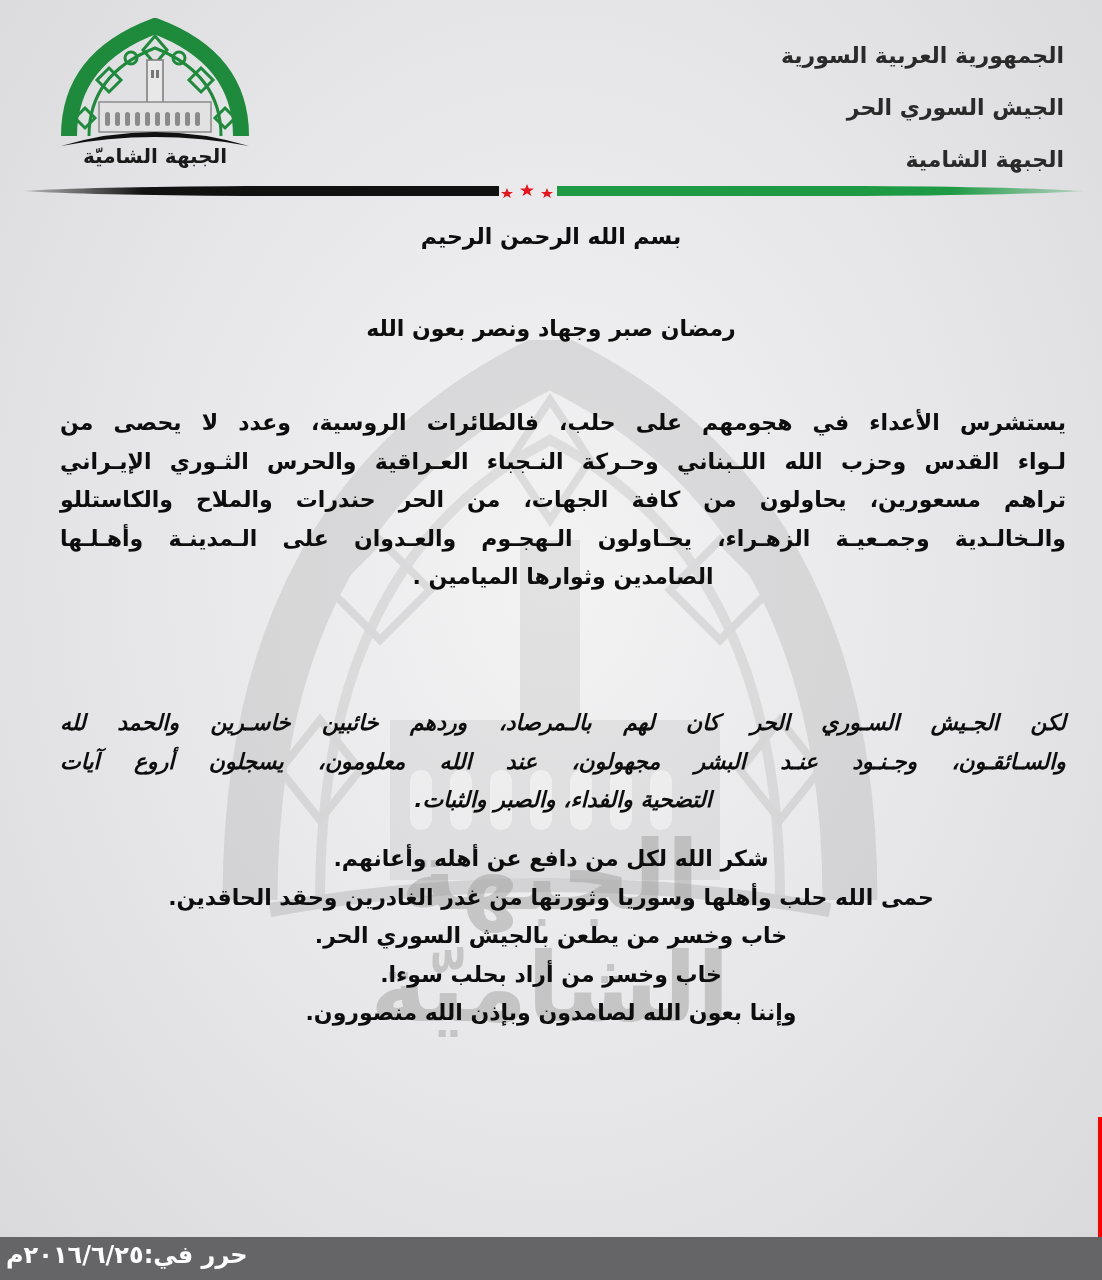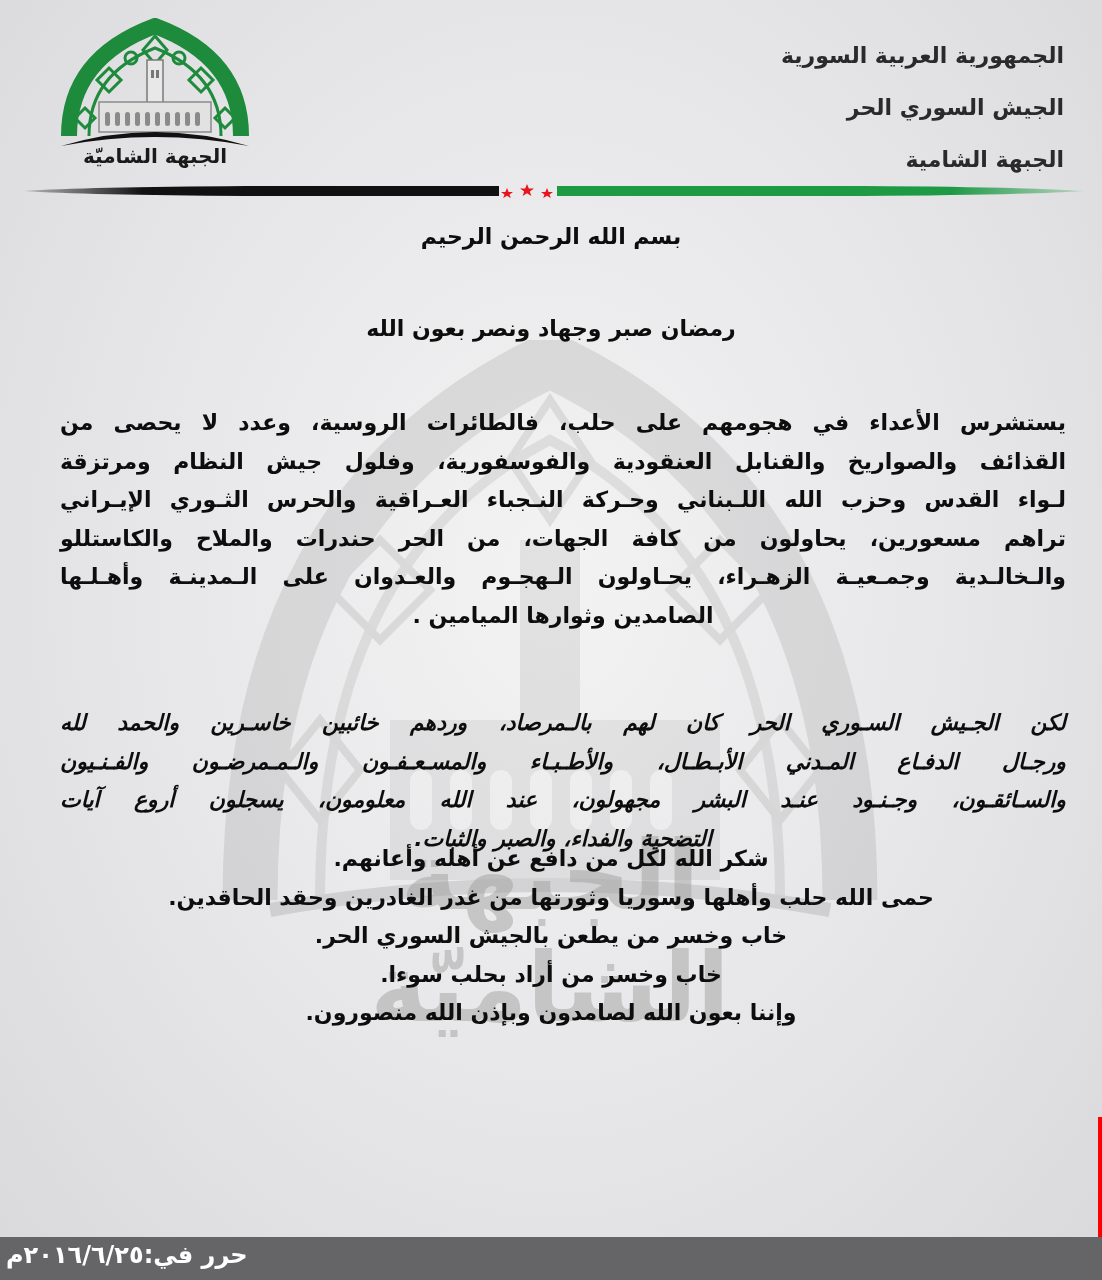--- a/index.html
+++ b/index.html
@@ -135,30 +135,28 @@
       <polygon points="503,0 504.8,4.6 510,4.6 505.8,7.5 507.4,12 503,9.3 498.6,12 500.2,7.5 496,4.6 501.2,4.6"></polygon>
       <polygon points="523,4 524.6,8 529,8 525.5,10.4 526.8,14 523,11.8 519.2,14 520.5,10.4 517,8 521.4,8"></polygon>
     </g>
   </svg>
 
   <div class="doc subtitle" style="position:absolute;">رمضان صبر وجهاد ونصر بعون الله</div>
   <div class="doc basmala" style="position:absolute;">بسم الله الرحمن الرحيم</div>
 
   <div class="para para1">
     <span class="line j">يستشرس الأعداء في هجومهم على حلب،  فالطائرات الروسية، وعدد لا يحصى من</span>
-    <span class="line j">القذائف والصواريخ والقنابل العنقودية  والفوسفورية، وفلول جيش النظام ومرتزقة</span>
     <span class="line j">لـواء القدس وحزب الله اللـبناني وحـركة النـجباء العـراقية والحرس الثـوري الإيـراني</span>
     <span class="line j">تراهم مسعورين، يحاولون  من كافة الجهات، من الحر حندرات والملاح والكاستللو</span>
     <span class="line j">والـخالـدية وجمـعيـة الزهـراء، يحـاولون الـهجـوم والعـدوان على الـمدينـة وأهـلـها</span>
     <span class="line c">الصامدين وثوارها الميامين .</span>
   </div>
 
   <div class="para para2">
     <span class="line j">لكن الجـيش السـوري الحر كان لهم بالـمرصاد، وردهم خائبين خاسـرين والحمد لله</span>
-    <span class="line j">ورجـال الدفـاع المـدني الأبـطـال، والأطـبـاء والمسـعـفـون والـمـمرضـون والفـنـيون</span>
     <span class="line j">والسـائقـون،  وجـنـود عنـد البشر مجهولون، عند الله معلومون، يسجلون أروع آيات</span>
     <span class="line c">التضحية والفداء، والصبر والثبات.</span>
   </div>
 
   <div class="closing">
     <span class="line">شكر الله لكل من دافع عن أهله وأعانهم.</span>
     <span class="line">حمى الله حلب وأهلها وسوريا وثورتها من غدر الغادرين وحقد الحاقدين.</span>
     <span class="line">خاب وخسر من يطعن بالجيش السوري الحر.</span>
     <span class="line">خاب وخسر من أراد بحلب سوءا.</span>
     <span class="line">وإننا بعون الله لصامدون وبإذن الله منصورون.</span>

